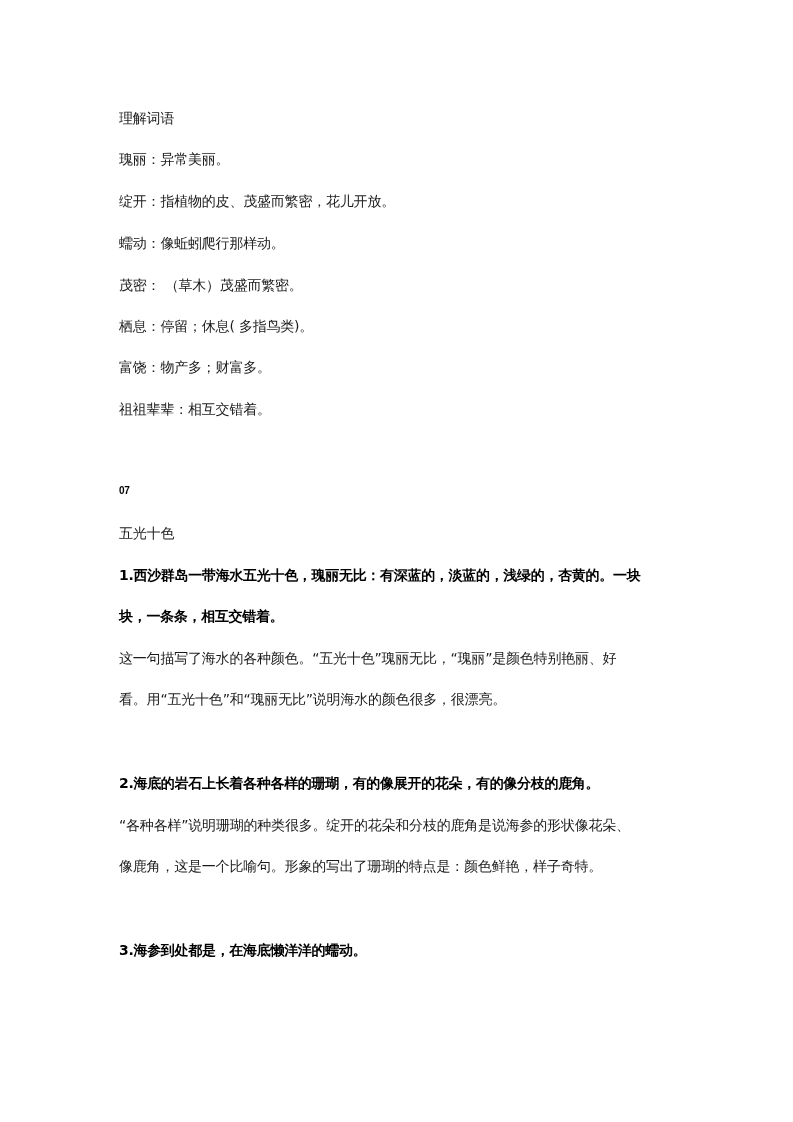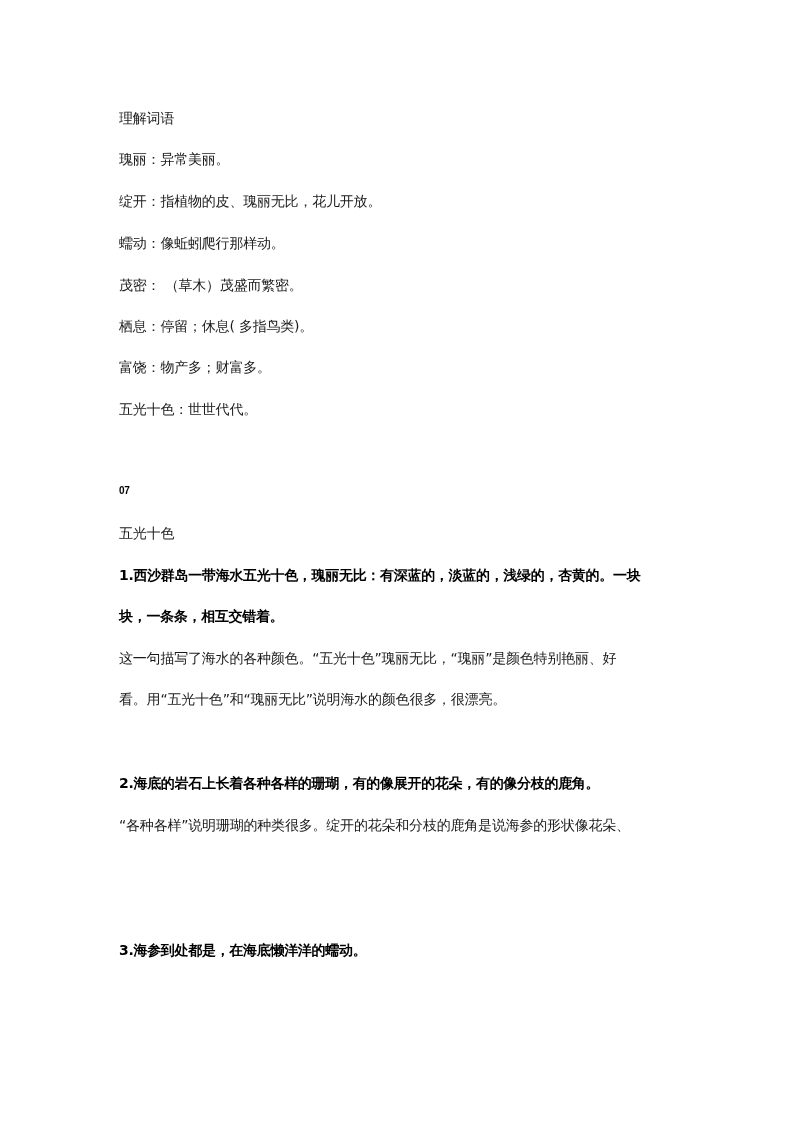--- a/index.html
+++ b/index.html
@@ -42,33 +42,34 @@
     }
   </style>
 </head>
 <body>
 
 <div class="page">
 
   <div class="line" style="top:109px;">理解词语</div>
 
   <div class="line" style="top:150px;">瑰丽：异常美丽。</div>
-  <div class="line" style="top:192px;">绽开：指植物的皮、瑰丽无比，花儿开放。</div>
+  <div class="line" style="top:192px;">绽开：指植物的皮、茂盛而繁密，花儿开放。</div>
   <div class="line" style="top:234px;">蠕动：像蚯蚓爬行那样动。</div>
   <div class="line" style="top:276px;">茂密： （草木）茂盛而繁密。</div>
   <div class="line" style="top:317px;">栖息：停留；休息( 多指鸟类)。</div>
   <div class="line" style="top:358px;">富饶：物产多；财富多。</div>
-  <div class="line" style="top:400px;">五光十色：世世代代。</div>
+  <div class="line" style="top:400px;">祖祖辈辈：相互交错着。</div>
 
   <div class="line bold num" style="top:482px;">07</div>
   <div class="line" style="top:524px;">五光十色</div>
 
   <div class="line bold" style="top:566px;">1.西沙群岛一带海水五光十色，瑰丽无比：有深蓝的，淡蓝的，浅绿的，杏黄的。一块</div>
   <div class="line bold" style="top:607px;">块，一条条，相互交错着。</div>
   <div class="line" style="top:649px;">这一句描写了海水的各种颜色。“五光十色”瑰丽无比，“瑰丽”是颜色特别艳丽、好</div>
   <div class="line" style="top:690px;">看。用“五光十色”和“瑰丽无比”说明海水的颜色很多，很漂亮。</div>
 
   <div class="line bold" style="top:774px;">2.海底的岩石上长着各种各样的珊瑚，有的像展开的花朵，有的像分枝的鹿角。</div>
   <div class="line" style="top:816px;">“各种各样”说明珊瑚的种类很多。绽开的花朵和分枝的鹿角是说海参的形状像花朵、</div>
+  <div class="line" style="top:857px;">像鹿角，这是一个比喻句。形象的写出了珊瑚的特点是：颜色鲜艳，样子奇特。</div>
 
   <div class="line bold" style="top:941px;">3.海参到处都是，在海底懒洋洋的蠕动。</div>
 
 </div>
 
 </body></html>

